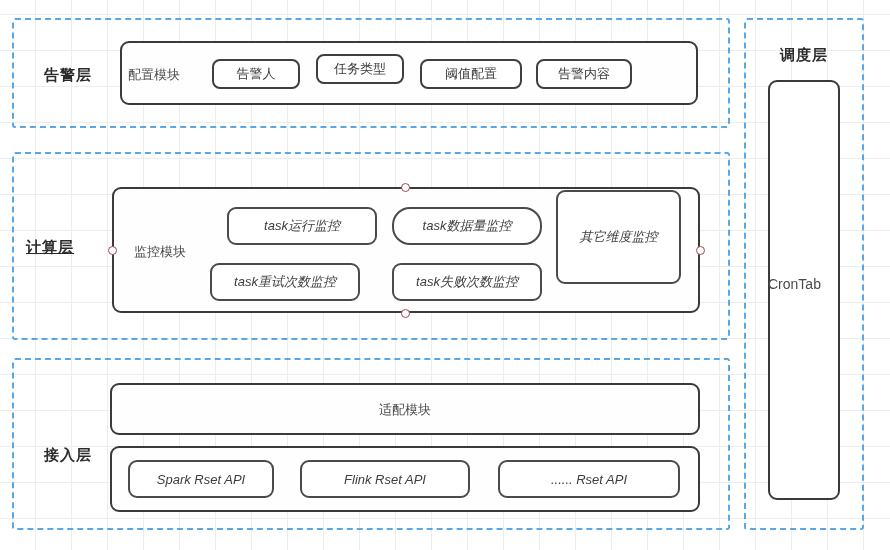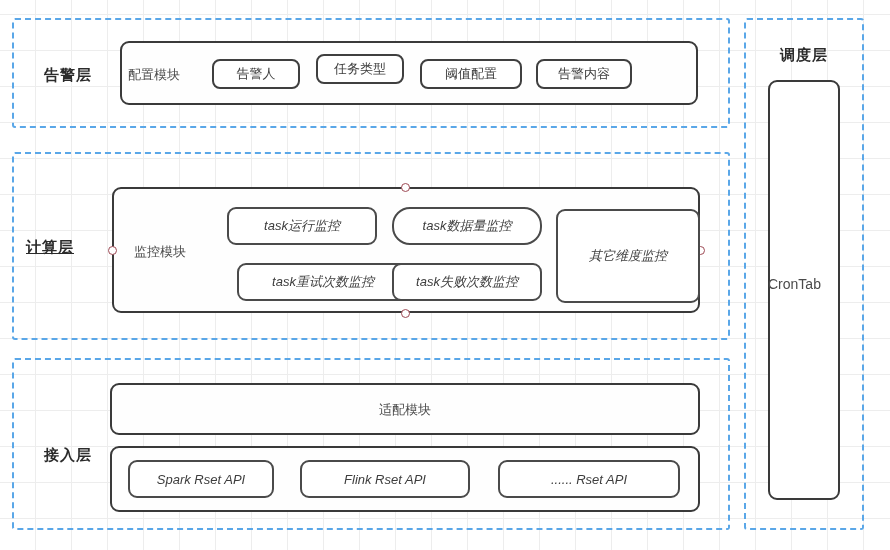--- a/index.html
+++ b/index.html
@@ -128,23 +128,23 @@
   <div class="module" style="left:112px; top:187px; width:588px; height:126px;"></div>
   <div class="module-label" style="left:134px; top:243px;">监控模块</div>
 
   <div class="anchor" style="left:401px; top:183px;"></div>
   <div class="anchor" style="left:401px; top:309px;"></div>
   <div class="anchor" style="left:108px; top:246px;"></div>
   <div class="anchor" style="left:696px; top:246px;"></div>
 
   <div class="chip soft" style="left:227px; top:207px; width:150px; height:38px;">task运行监控</div>
   <div class="chip soft" style="left:392px; top:207px; width:150px; height:38px;border-radius:18px;">task数据量监控</div>
-  <div class="chip soft" style="left:237px; top:263px; width:172px; height:38px;">task重试次数监控</div>
+  <div class="chip soft" style="left:210px; top:263px; width:150px; height:38px;">task重试次数监控</div>
   <div class="chip soft" style="left:392px; top:263px; width:150px; height:38px;">task失败次数监控</div>
-  <div class="chip soft" style="left:556px; top:209px; width:144px; height:94px;">其它维度监控</div>
+  <div class="chip soft" style="left:556px; top:190px; width:125px; height:94px;">其它维度监控</div>
 
   <div class="layer" style="left:12px; top:358px; width:718px; height:172px;"></div>
   <div class="layer-label" style="left:26px; top:446px; width:84px; text-align:center;">接入层</div>
 
   <div class="module" style="left:110px; top:383px; width:590px; height:52px;"></div>
   <div class="module-label" style="left:110px; top:401px; width:590px; text-align:center;">适配模块</div>
 
   <div class="module" style="left:110px; top:446px; width:590px; height:66px;"></div>
 
   <div class="chip soft" style="left:128px; top:460px; width:146px; height:38px;">Spark Rset API</div>

